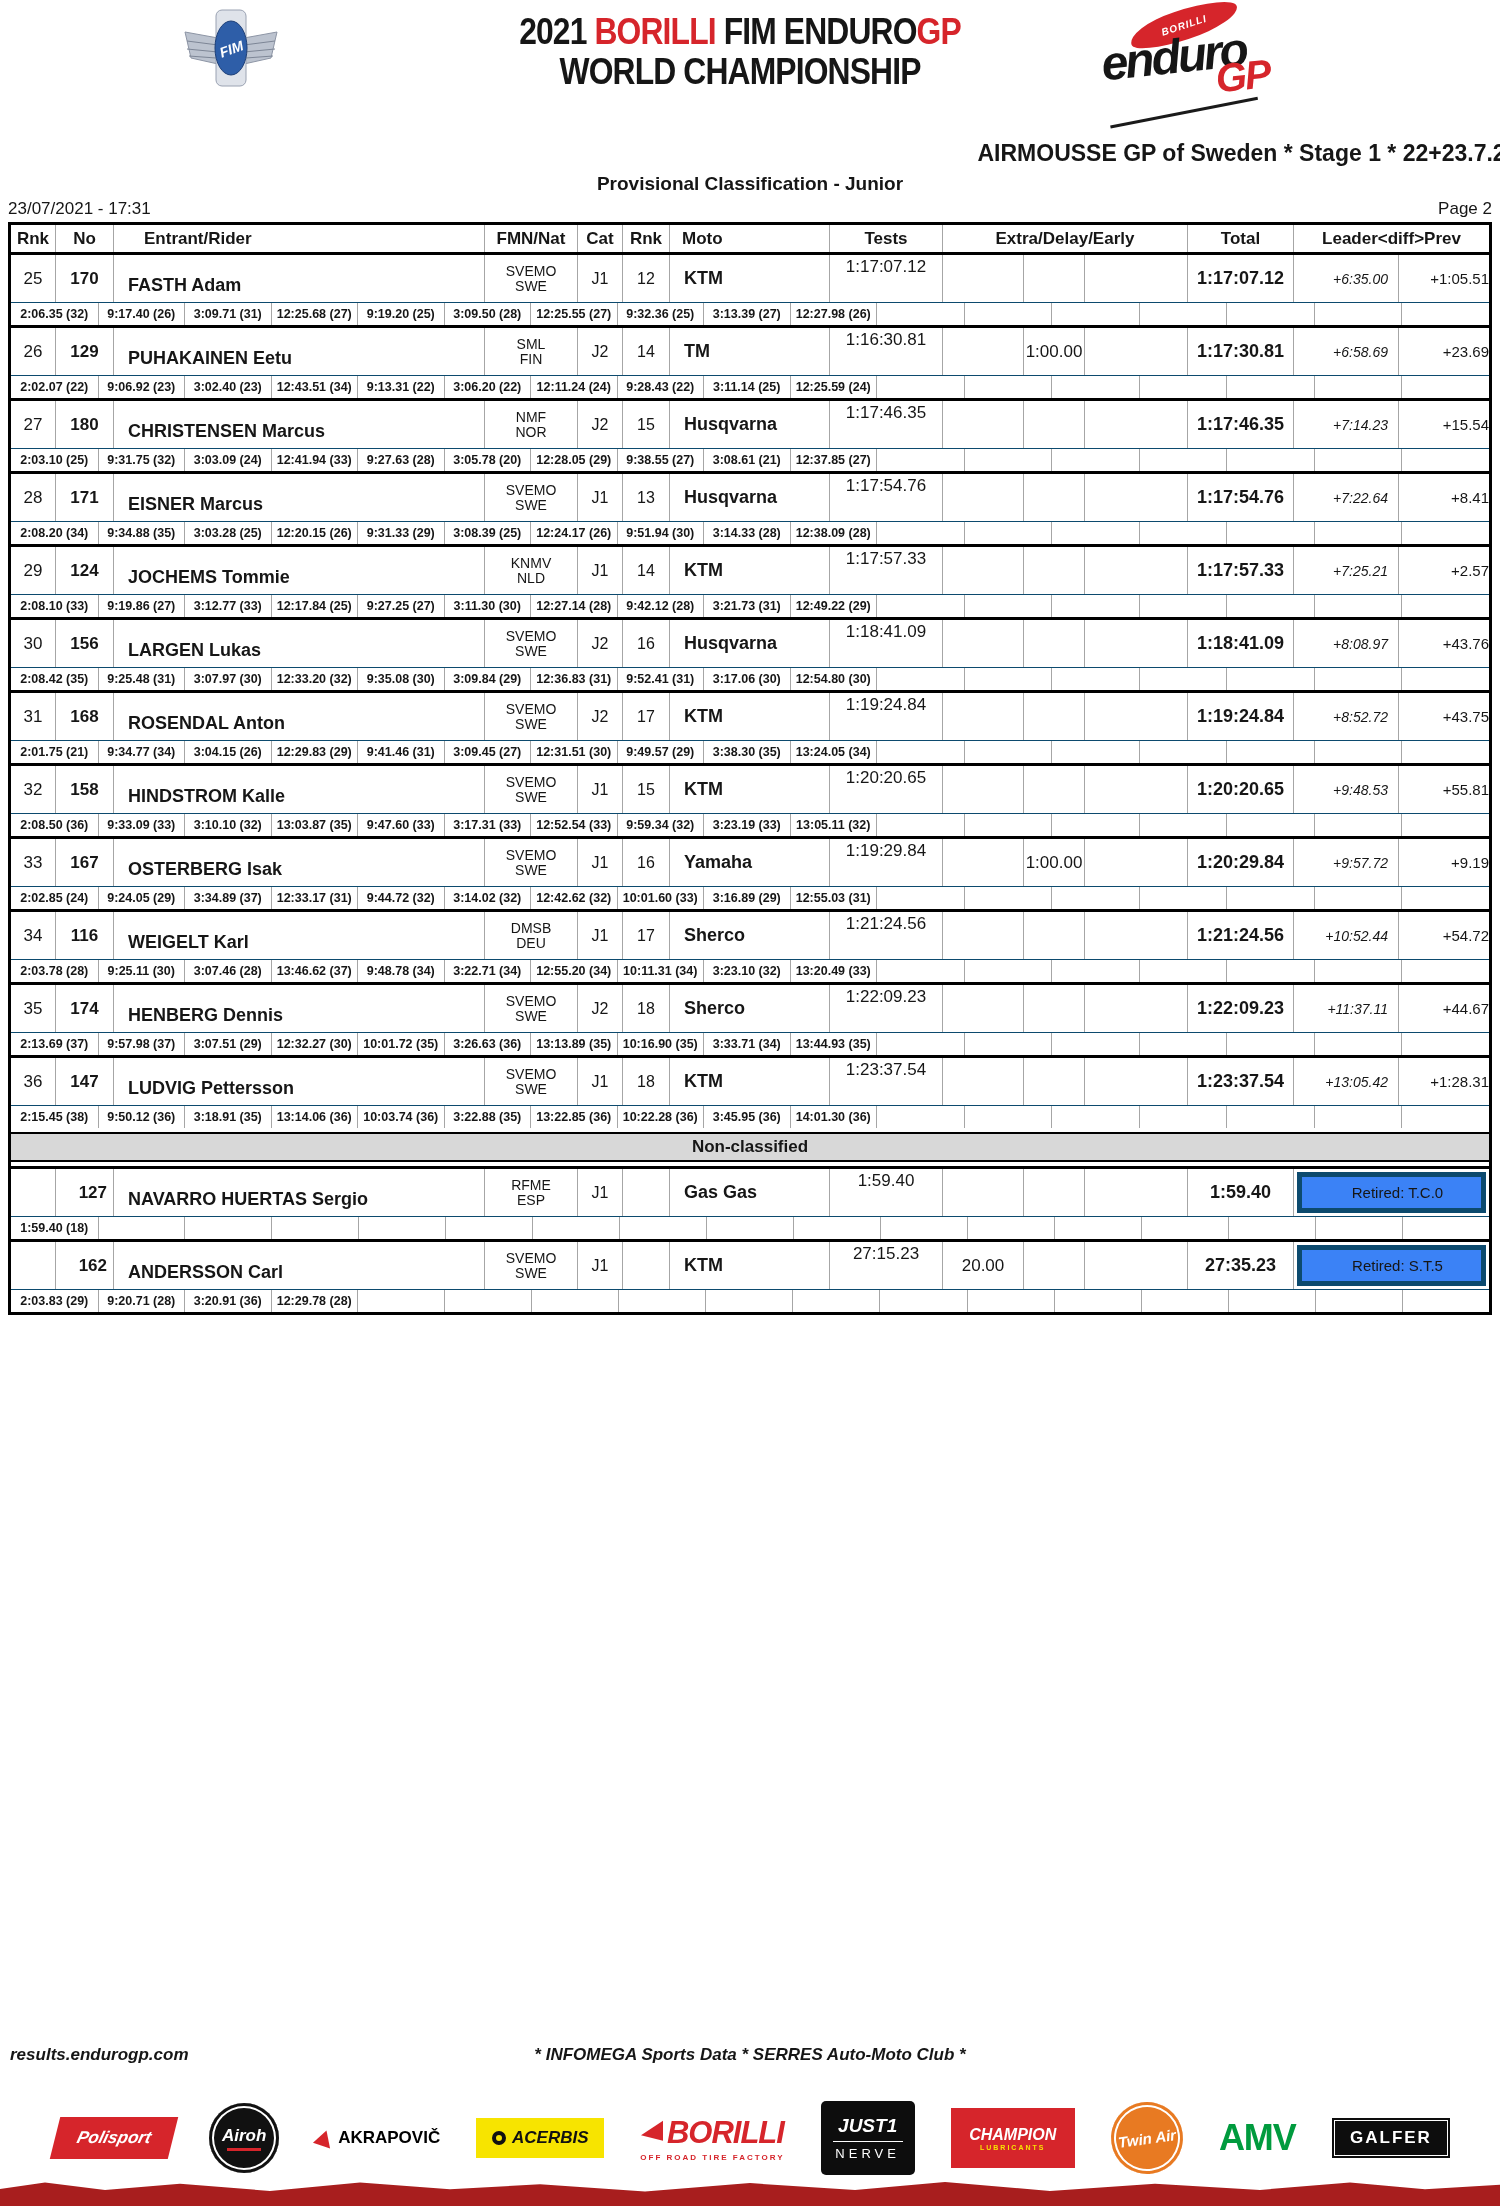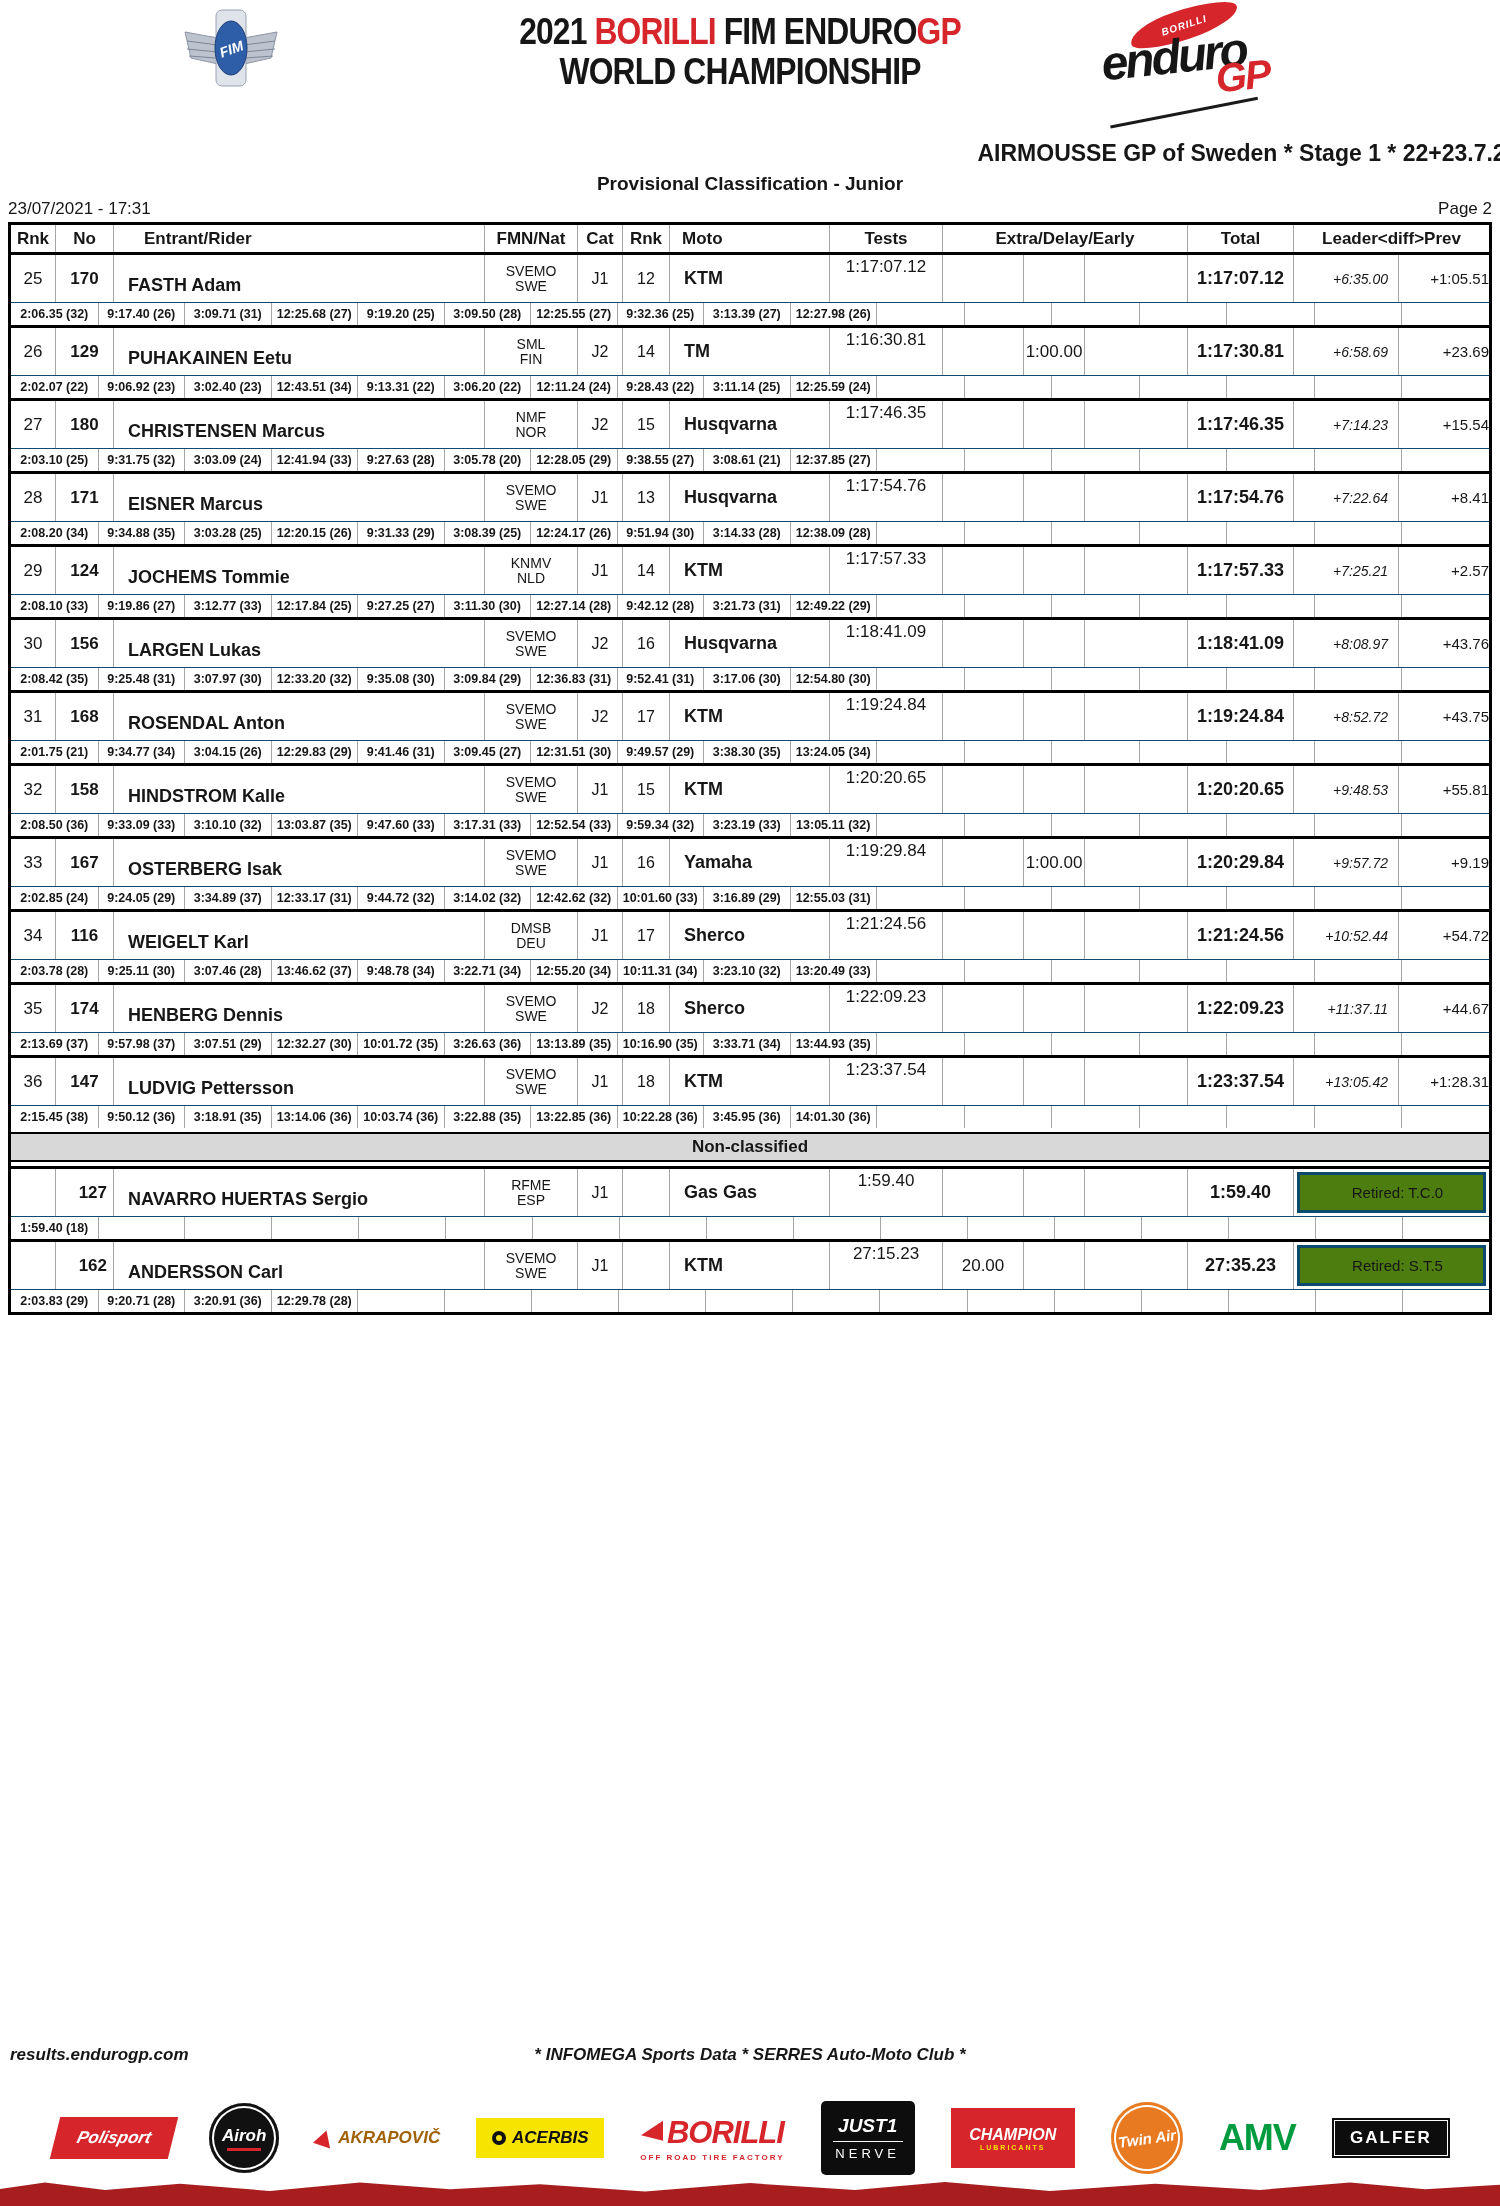--- a/index.html
+++ b/index.html
@@ -53,21 +53,21 @@
   .w-tests{width:113px;align-items:flex-start;padding-top:2px;}
   .w-extra{width:81px;}
   .w-delay{width:61px;}
   .w-early{width:103px;}
   .w-total{width:106px;font-size:18px;}
   .w-leader{width:105px;justify-content:flex-end;padding-right:10px;font-size:14px;font-style:italic;}
   .w-prev{width:91px;justify-content:flex-end;padding-right:0;font-size:15px;}
   .w-ede{width:245px;}
   .w-lp{width:196px;}
   .w-retired{width:196px;padding:3px;}
-  .retbox{width:100%;height:100%;background:#4d7c0f;border:3px solid #0c4a6e;box-sizing:border-box;
+  .retbox{width:100%;height:100%;background:#3b82f6;border:5px solid #0c4a6e;box-sizing:border-box;
       display:flex;align-items:center;justify-content:center;font-size:15px;padding-left:12px;}
   .hd-left{justify-content:flex-start;padding-left:30px;}
   .hd-moto{justify-content:flex-start;padding-left:12px;}
   .t{box-sizing:border-box;border-left:1px solid #a6a6a6;width:86.5px;display:flex;
       align-items:center;justify-content:center;font-weight:bold;font-size:12.5px;white-space:nowrap;}
   .t:first-child{border-left:none;}
   .t.fill{flex:1;}
   .ncbar{height:26px;margin:4px 0;background:#d8d8d8;border-top:2px solid #000;
       border-bottom:2px solid #000;display:flex;align-items:center;justify-content:center;
       font-weight:bold;font-size:17px;}
@@ -80,22 +80,22 @@
 
   .sponsors{position:absolute;left:55px;top:2098px;width:1395px;height:80px;display:flex;
       align-items:center;justify-content:space-between;}
   .lg{display:flex;align-items:center;justify-content:center;flex-direction:column;}
   .lg-polisport{width:118px;height:42px;background:#d6252b;transform:skewX(-14deg);
       color:#fff;font-style:italic;font-weight:bold;font-size:17px;}
   .lg-airoh{width:70px;height:70px;border-radius:50%;background:#111;color:#fff;
       box-shadow:inset 0 0 0 3px #111, inset 0 0 0 5px #fff;font-style:italic;font-weight:bold;
       font-size:17px;}
   .lg-airoh .bar{width:34px;height:3px;background:#d6252b;margin-top:2px;}
-  .lg-akra{flex-direction:row;gap:5px;font-weight:bold;font-style:italic;font-size:17px;
-      letter-spacing:0;color:#a16207;}
+  .lg-akra{flex-direction:row;gap:5px;font-weight:bold;font-size:17px;
+      letter-spacing:0;color:#000000;}
   .akra-mark{width:0;height:0;border-left:9px solid transparent;border-right:9px solid transparent;
       border-bottom:16px solid #d6252b;transform:rotate(18deg);}
   .lg-acerbis{width:128px;height:40px;background:#f7e400;flex-direction:row;gap:6px;
       font-weight:bold;font-style:italic;font-size:17px;color:#111;}
   .acerbis-dot{width:14px;height:14px;border-radius:50%;border:4px solid #111;box-sizing:border-box;}
   .lg-borilli{color:#d6252b;}
   .borilli-main{display:flex;align-items:center;gap:4px;font-size:31px;font-weight:bold;
       font-style:italic;letter-spacing:-1px;}
   .flame{width:0;height:0;border-top:10px solid transparent;border-bottom:10px solid transparent;
       border-right:22px solid #d6252b;transform:skewY(-12deg);}

